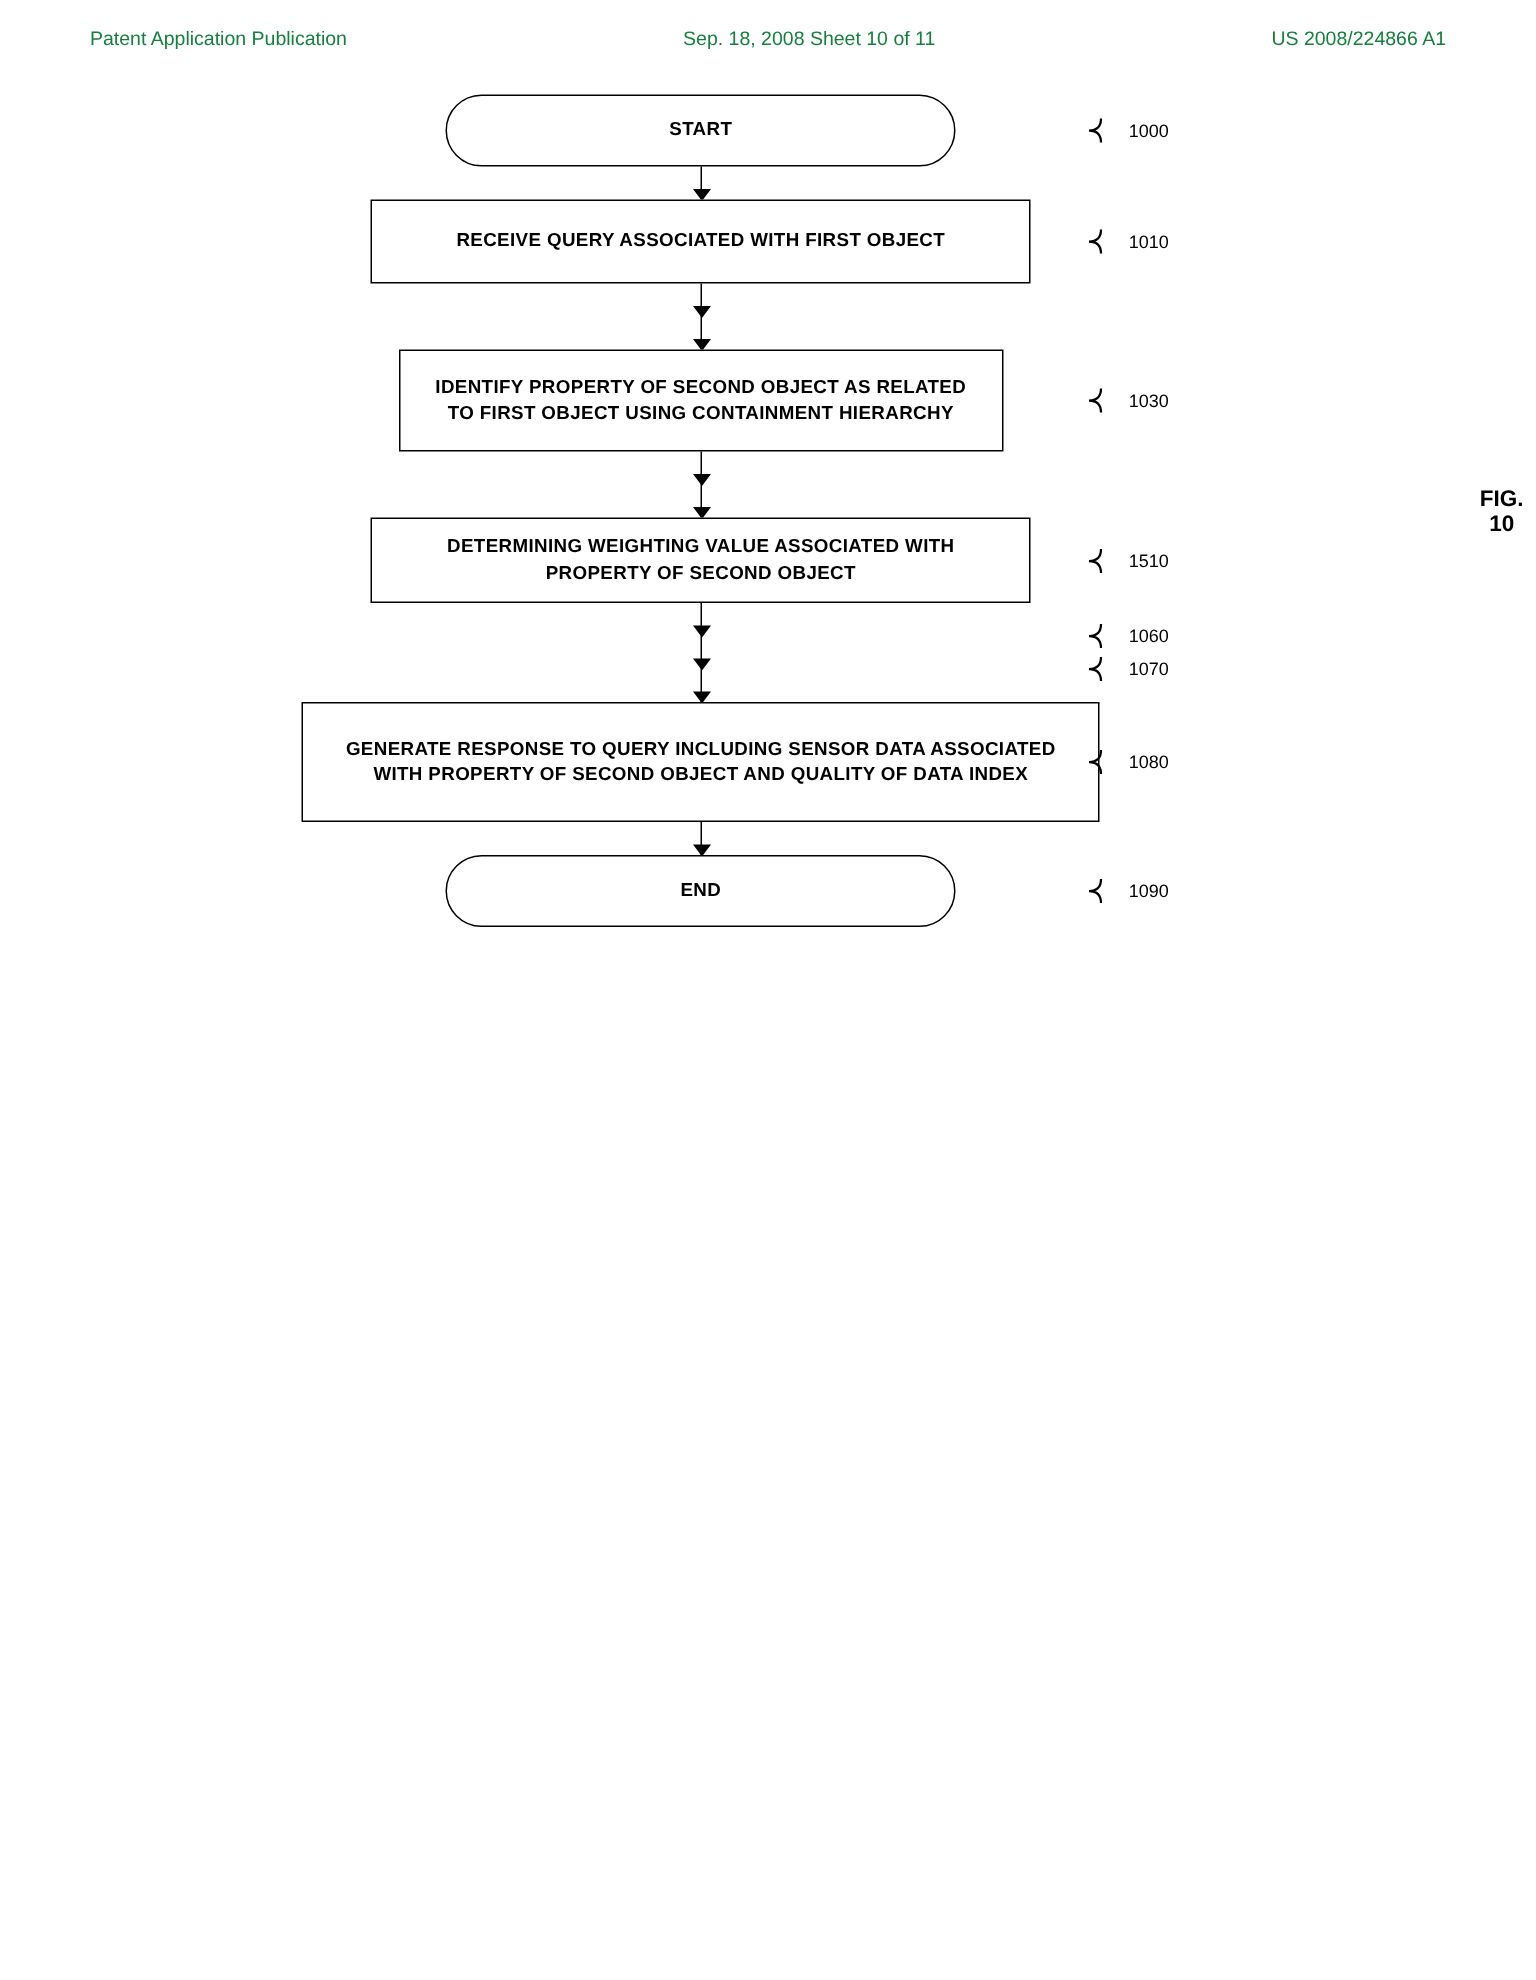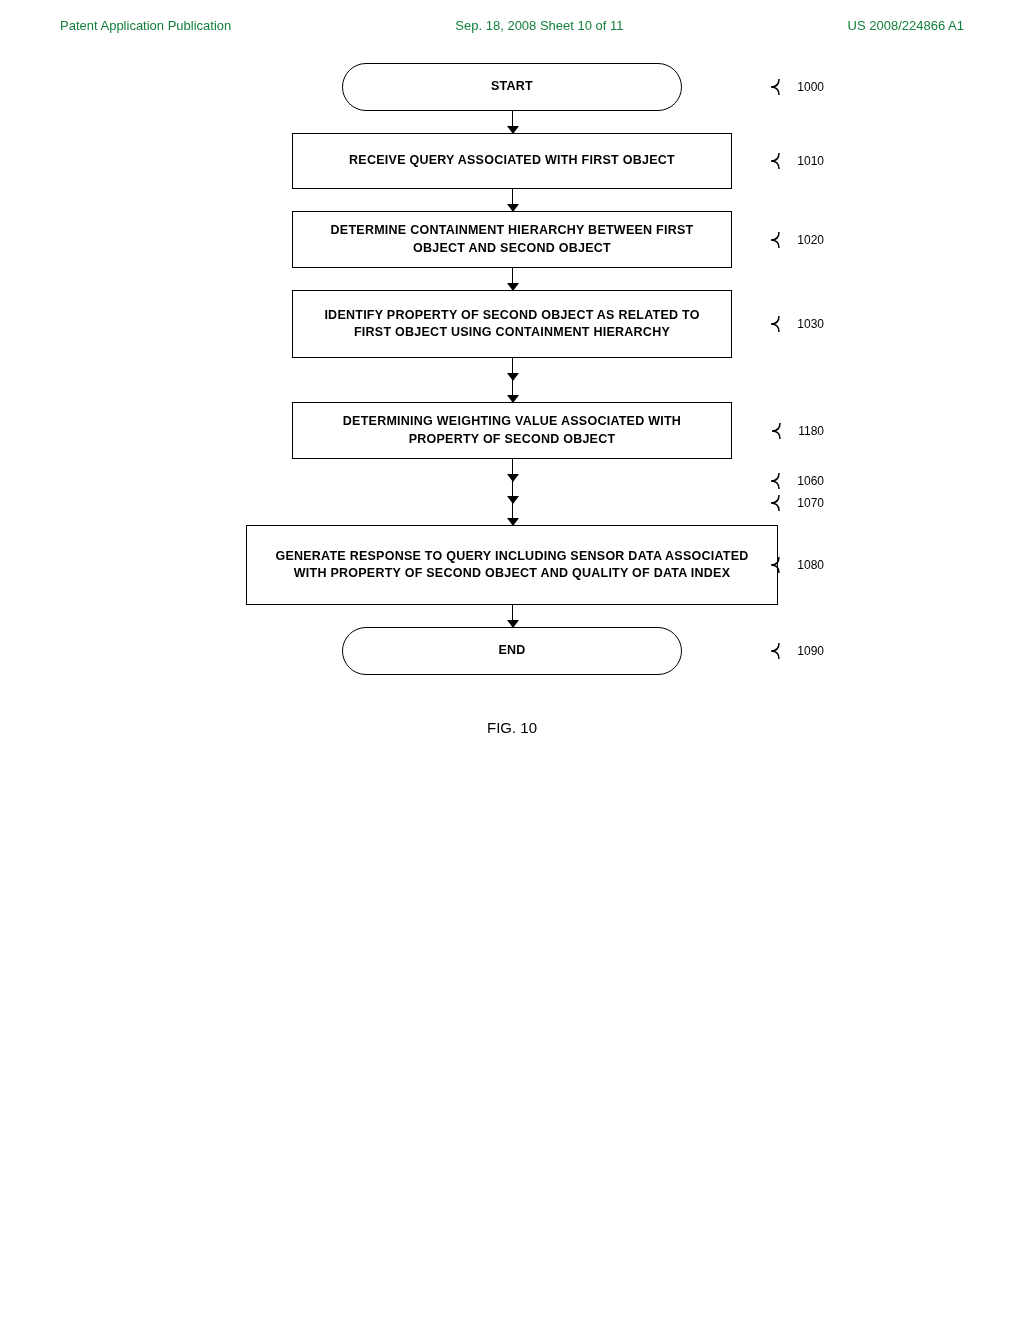--- a/index.html
+++ b/index.html
@@ -15,21 +15,21 @@
       display: flex;
       justify-content: space-between;
       align-items: center;
       padding: 18px 60px 10px 60px;
       font-size: 13px;
       color: #15803d;
     }
 
     .diagram-container {
       display: flex;
-      flex-direction: column;
+      flex-direction: row;
       align-items: center;
       padding: 20px 0 10px 0;
       position: relative;
       gap: 44px;
     }
 
     .box {
       border: 1.5px solid #000;
       background: #fff;
       text-align: center;
@@ -49,21 +49,21 @@
       height: 48px;
     }
 
     .box-rect {
       width: 440px;
       min-height: 56px;
       text-align: center;
     }
 
     .box-rect-tall {
-      width: 440px;
+      width: 403px;
       min-height: 68px;
       text-align: center;
     }
 
     .box-rect-xtall {
       width: 532px;
       min-height: 80px;
     }
 
     .arrow-down {
@@ -82,21 +82,21 @@
       width: 0;
       height: 0;
       border-left: 6px solid transparent;
       border-right: 6px solid transparent;
       border-top: 8px solid #000;
     }
 
     .fig-caption {
       text-align: center;
       font-size: 15px;
-      font-weight: normal;
+      font-weight: bold;
     }
 
     .flow-wrapper {
       display: flex;
       flex-direction: column;
       align-items: center;
       width: 100%;
     }
 
     .row-with-label {
@@ -149,31 +149,20 @@
       <div class="label-bracket">
         <svg width="28" height="20" viewBox="0 0 28 20">
           <path d="M2,10 Q10,10 10,2 M2,10 Q10,10 10,18" stroke="#000" stroke-width="1.5" fill="none"></path>
         </svg>
         <span>1010</span>
       </div>
     </div>
 
     <div class="arrow-down"></div>
 
-    <div class="row-with-label">
-      <div class="box box-rect">
-        <span>DETERMINE CONTAINMENT HIERARCHY BETWEEN FIRST OBJECT AND SECOND OBJECT</span>
-      </div>
-      <div class="label-bracket">
-        <svg width="28" height="20" viewBox="0 0 28 20">
-          <path d="M2,10 Q10,10 10,2 M2,10 Q10,10 10,18" stroke="#000" stroke-width="1.5" fill="none"></path>
-        </svg>
-        <span>1020</span>
-      </div>
-    </div>
 
     <div class="arrow-down"></div>
 
     <div class="row-with-label">
       <div class="box box-rect-tall">
         <span>IDENTIFY PROPERTY OF SECOND OBJECT AS RELATED TO FIRST OBJECT USING CONTAINMENT HIERARCHY</span>
       </div>
       <div class="label-bracket">
         <svg width="28" height="20" viewBox="0 0 28 20">
           <path d="M2,10 Q10,10 10,2 M2,10 Q10,10 10,18" stroke="#000" stroke-width="1.5" fill="none"></path>
@@ -188,21 +177,21 @@
     <div class="arrow-down"></div>
 
     <div class="row-with-label">
       <div class="box box-rect">
         <span>DETERMINING WEIGHTING VALUE ASSOCIATED WITH PROPERTY OF SECOND OBJECT</span>
       </div>
       <div class="label-bracket">
         <svg width="28" height="20" viewBox="0 0 28 20">
           <path d="M2,10 Q10,10 10,2 M2,10 Q10,10 10,18" stroke="#000" stroke-width="1.5" fill="none"></path>
         </svg>
-        <span>1180</span>
+        <span>1510</span>
       </div>
     </div>
 
     <div class="arrow-down"></div>
 
     <div class="row-with-label">
       <div class="label-bracket">
         <svg width="28" height="20" viewBox="0 0 28 20">
           <path d="M2,10 Q10,10 10,2 M2,10 Q10,10 10,18" stroke="#000" stroke-width="1.5" fill="none"></path>
         </svg>

